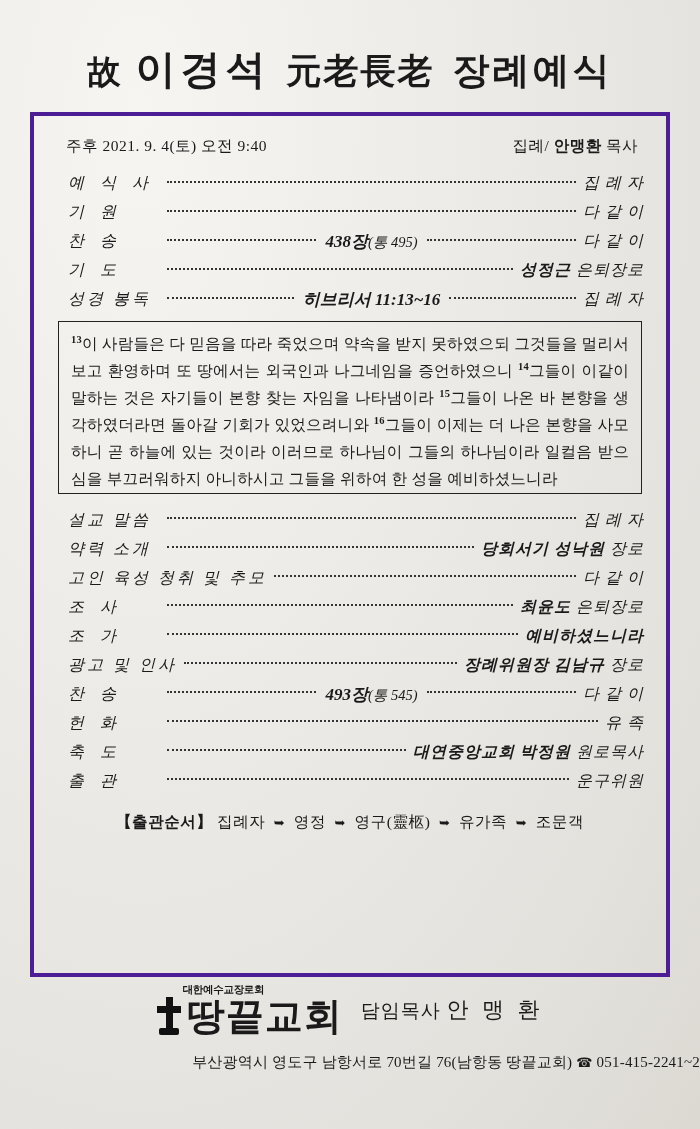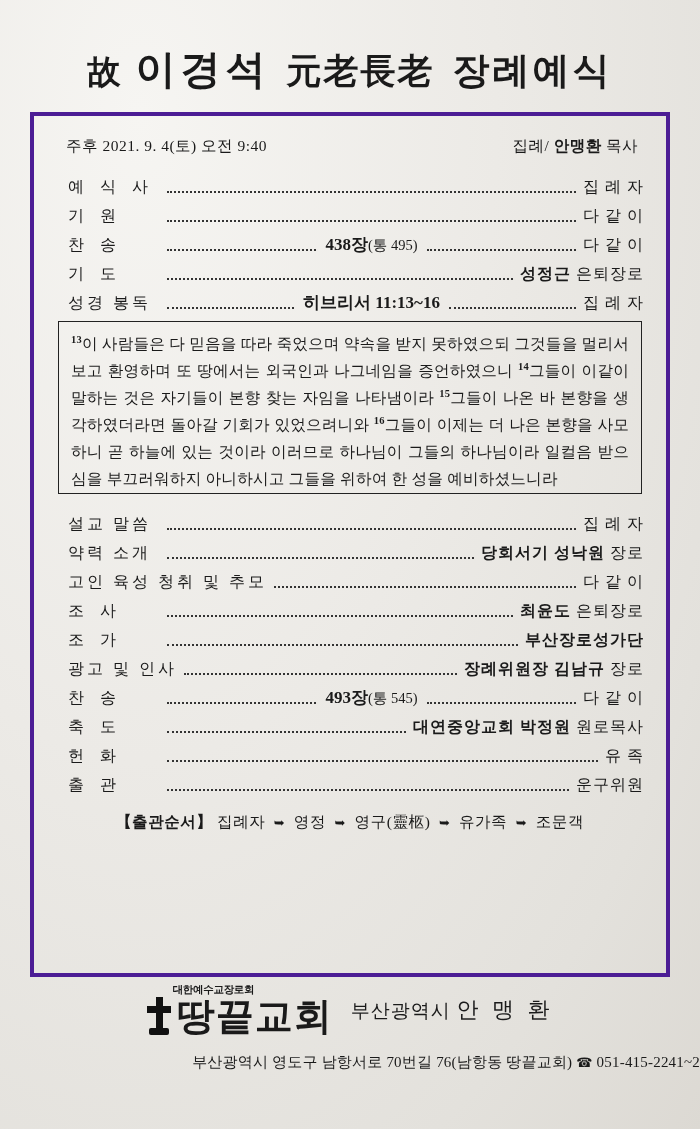--- a/index.html
+++ b/index.html
@@ -86,24 +86,25 @@
   .meta .date { }
   .meta .officiant { letter-spacing: .5px; }
   .meta .officiant .nm { font-weight: bold; }
 
   
   .program {
     margin-top: 12px;
   }
   .line {
     display: flex;
-    align-items: flex-end;
+    align-items: center;
     font-size: 16px;
     height: 29px;
     white-space: nowrap;
+    font-style: italic;
   }
   .lbl {
     flex: 0 0 auto;
     letter-spacing: 6px;
     padding-left: 12px;
     min-width: 92px;
   }
   .lbl.wide { letter-spacing: 3px; min-width: 92px; }
   .dots {
     flex: 1 1 auto;
@@ -326,49 +327,49 @@
 
       <div class="line">
         <span class="lbl">조     사</span>
         <span class="dots"></span>
         <span class="val"><span class="b">최윤도</span> <span>은퇴장로</span></span>
       </div>
 
       <div class="line">
         <span class="lbl">조     가</span>
         <span class="dots"></span>
-        <span class="val"><span class="b">부산장로성가단</span></span>
+        <span class="val"><span class="b">예비하셨느니라</span></span>
       </div>
 
       <div class="line">
         <span class="lbl wide">광고 및 인사</span>
         <span class="dots"></span>
         <span class="val"><span class="b">장례위원장 김남규</span> <span>장로</span></span>
       </div>
 
       <div class="line">
         <span class="lbl">찬     송</span>
         <span class="dots"></span>
         <span class="mid">
           <span>493장</span><span class="sub">(통 545)</span>
         </span>
         <span class="dots"></span>
         <span class="val sp">다 같 이</span>
       </div>
 
       <div class="line">
+        <span class="lbl">헌     화</span>
+        <span class="dots"></span>
+        <span class="val">유    족</span>
+      </div>
+
+      <div class="line">
         <span class="lbl">축     도</span>
         <span class="dots"></span>
         <span class="val"><span class="b">대연중앙교회 박정원</span> <span>원로목사</span></span>
-      </div>
-
-      <div class="line">
-        <span class="lbl">헌     화</span>
-        <span class="dots"></span>
-        <span class="val">유    족</span>
       </div>
 
       <div class="line">
         <span class="lbl">출     관</span>
         <span class="dots"></span>
         <span class="val">운구위원</span>
       </div>
     </div>
 
     <div class="order-note">
@@ -393,21 +394,21 @@
         <div class="logo-line">
           <span class="cross">
             <span class="v"></span>
               <span class="h"></span>
               <span class="base"></span>
           </span>
           <span class="church-name">땅끝교회</span>
         </div>
       </div>
       <div class="pastor">
-        <span>부산광역시</span>
+        <span>담임목사</span>
         <span class="nm">안 맹 환</span>
       </div>
     </div>
     <div class="address">
       <span>부산광역시 영도구 남항서로 70번길 76(남항동 땅끝교회)</span>
       <span class="phone-icon">☎</span>
       <span>051-415-2241~2</span>
     </div>
   </div>
 

